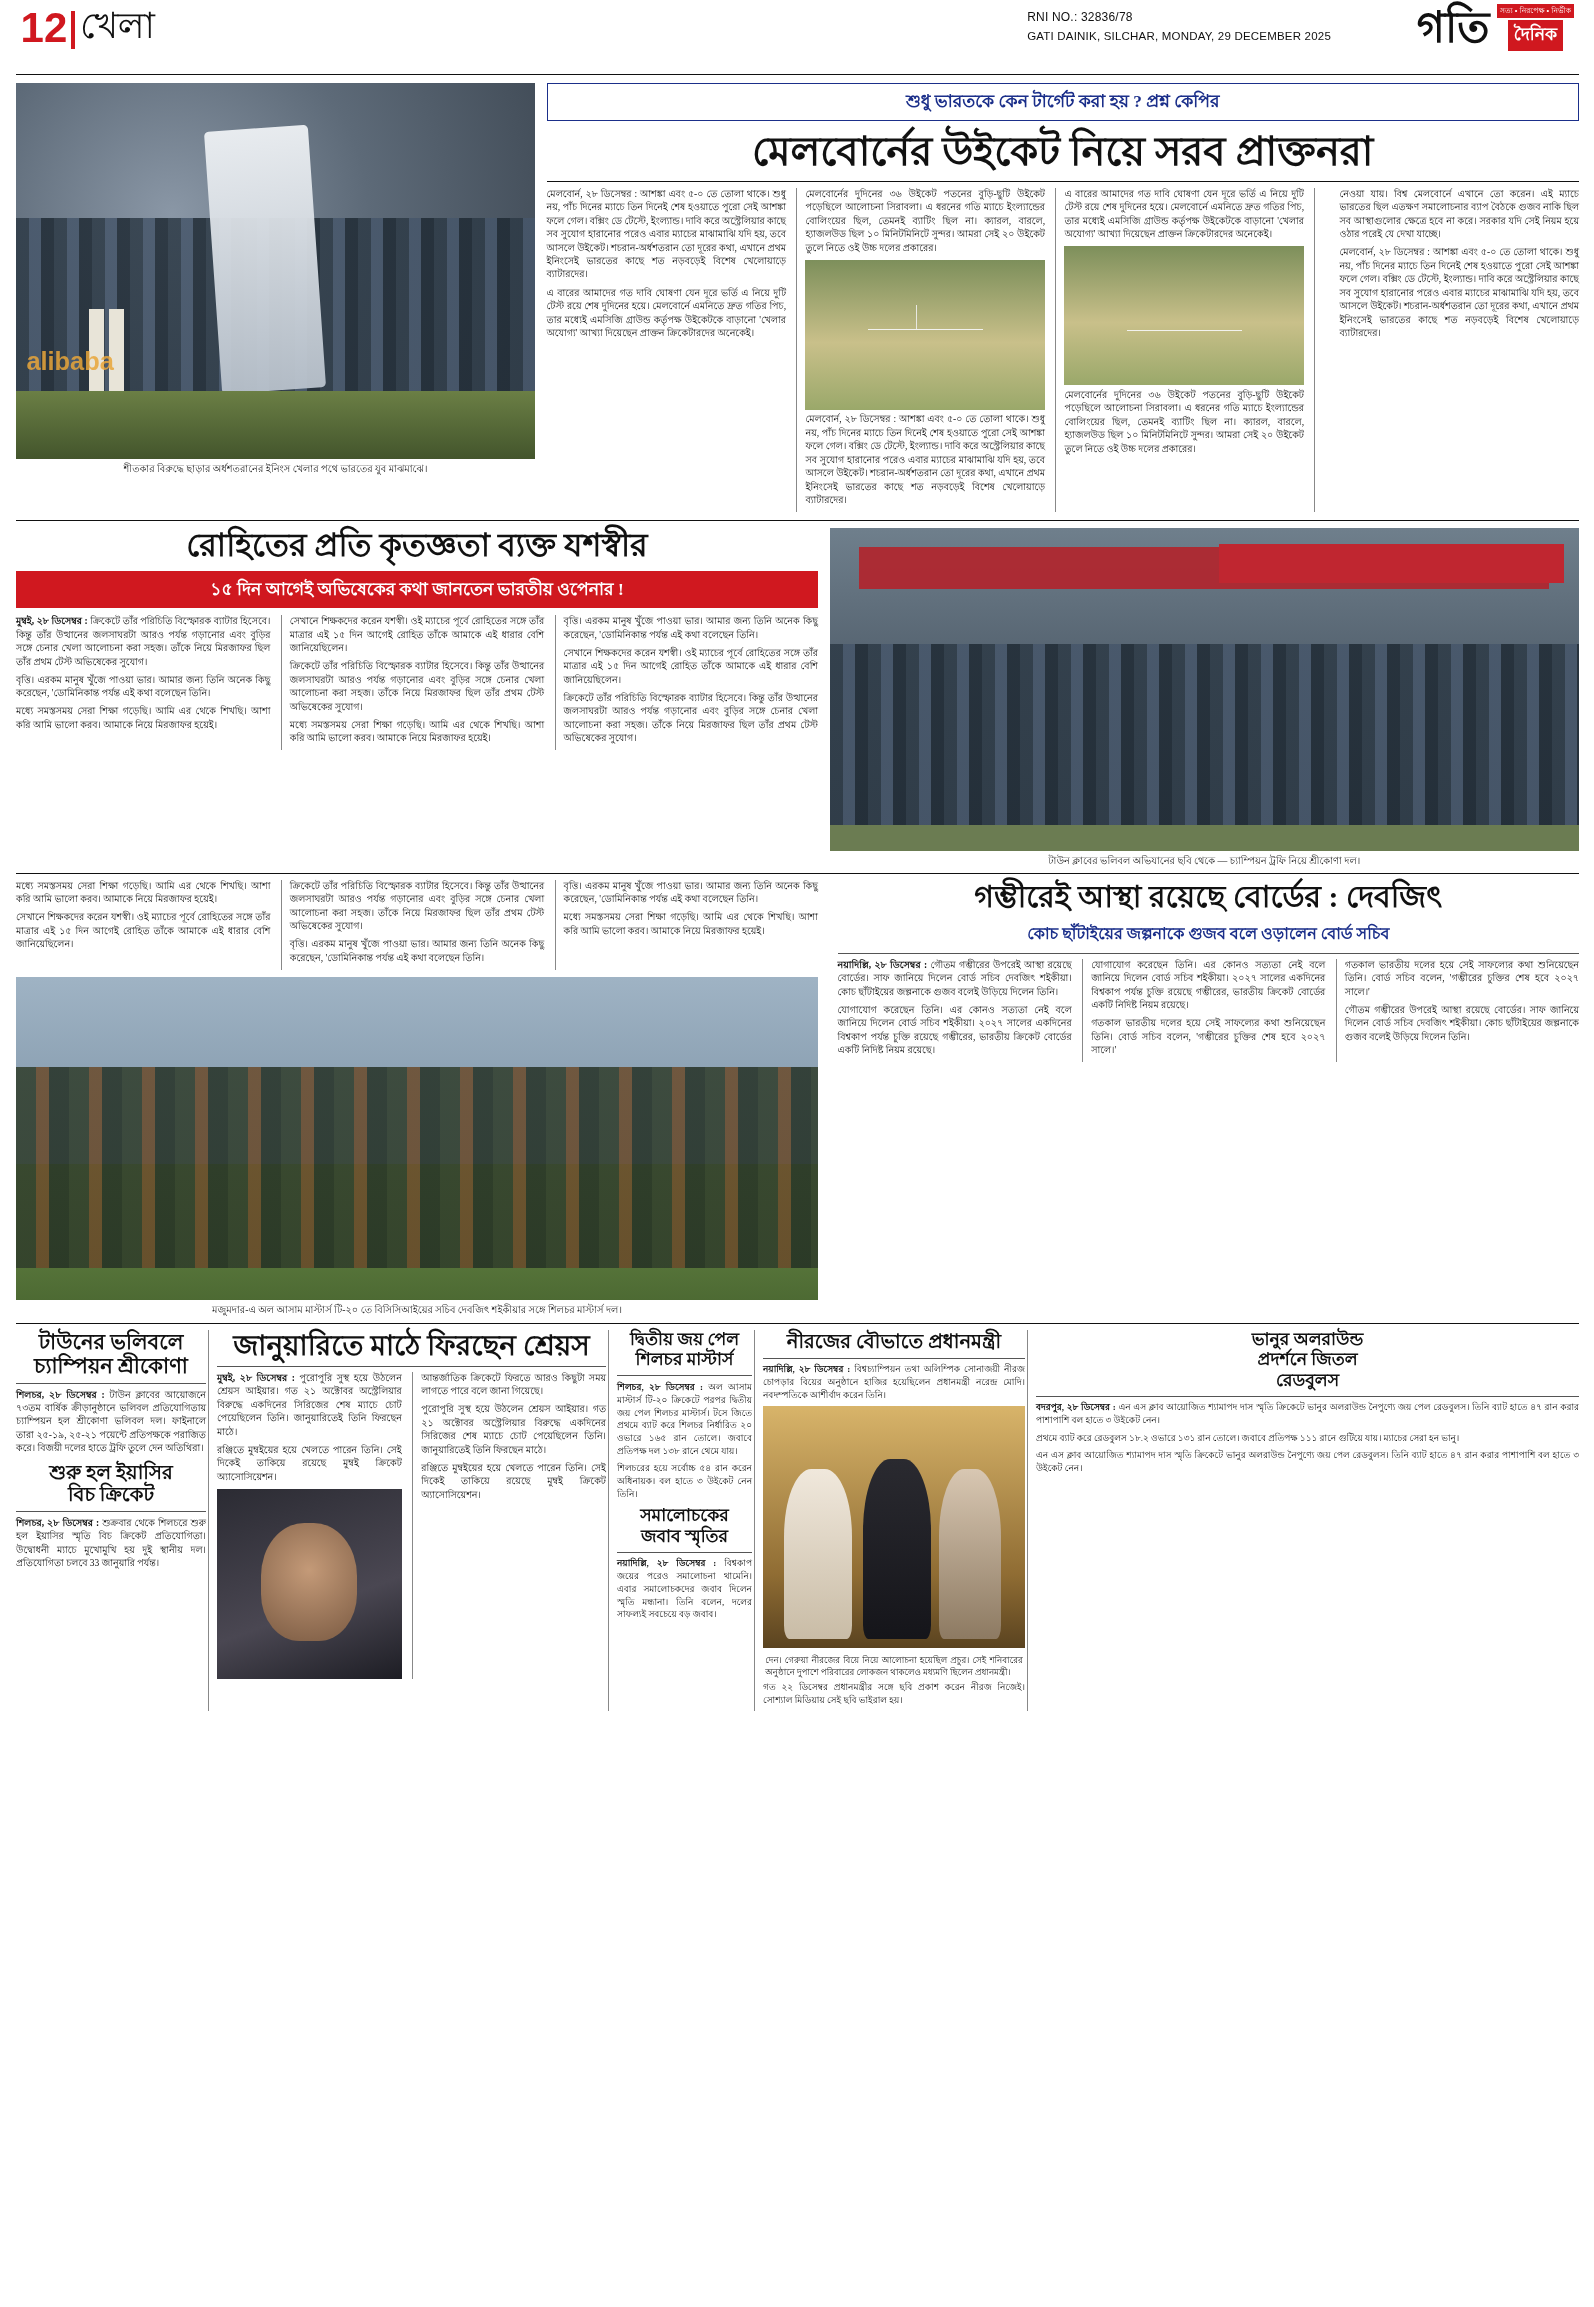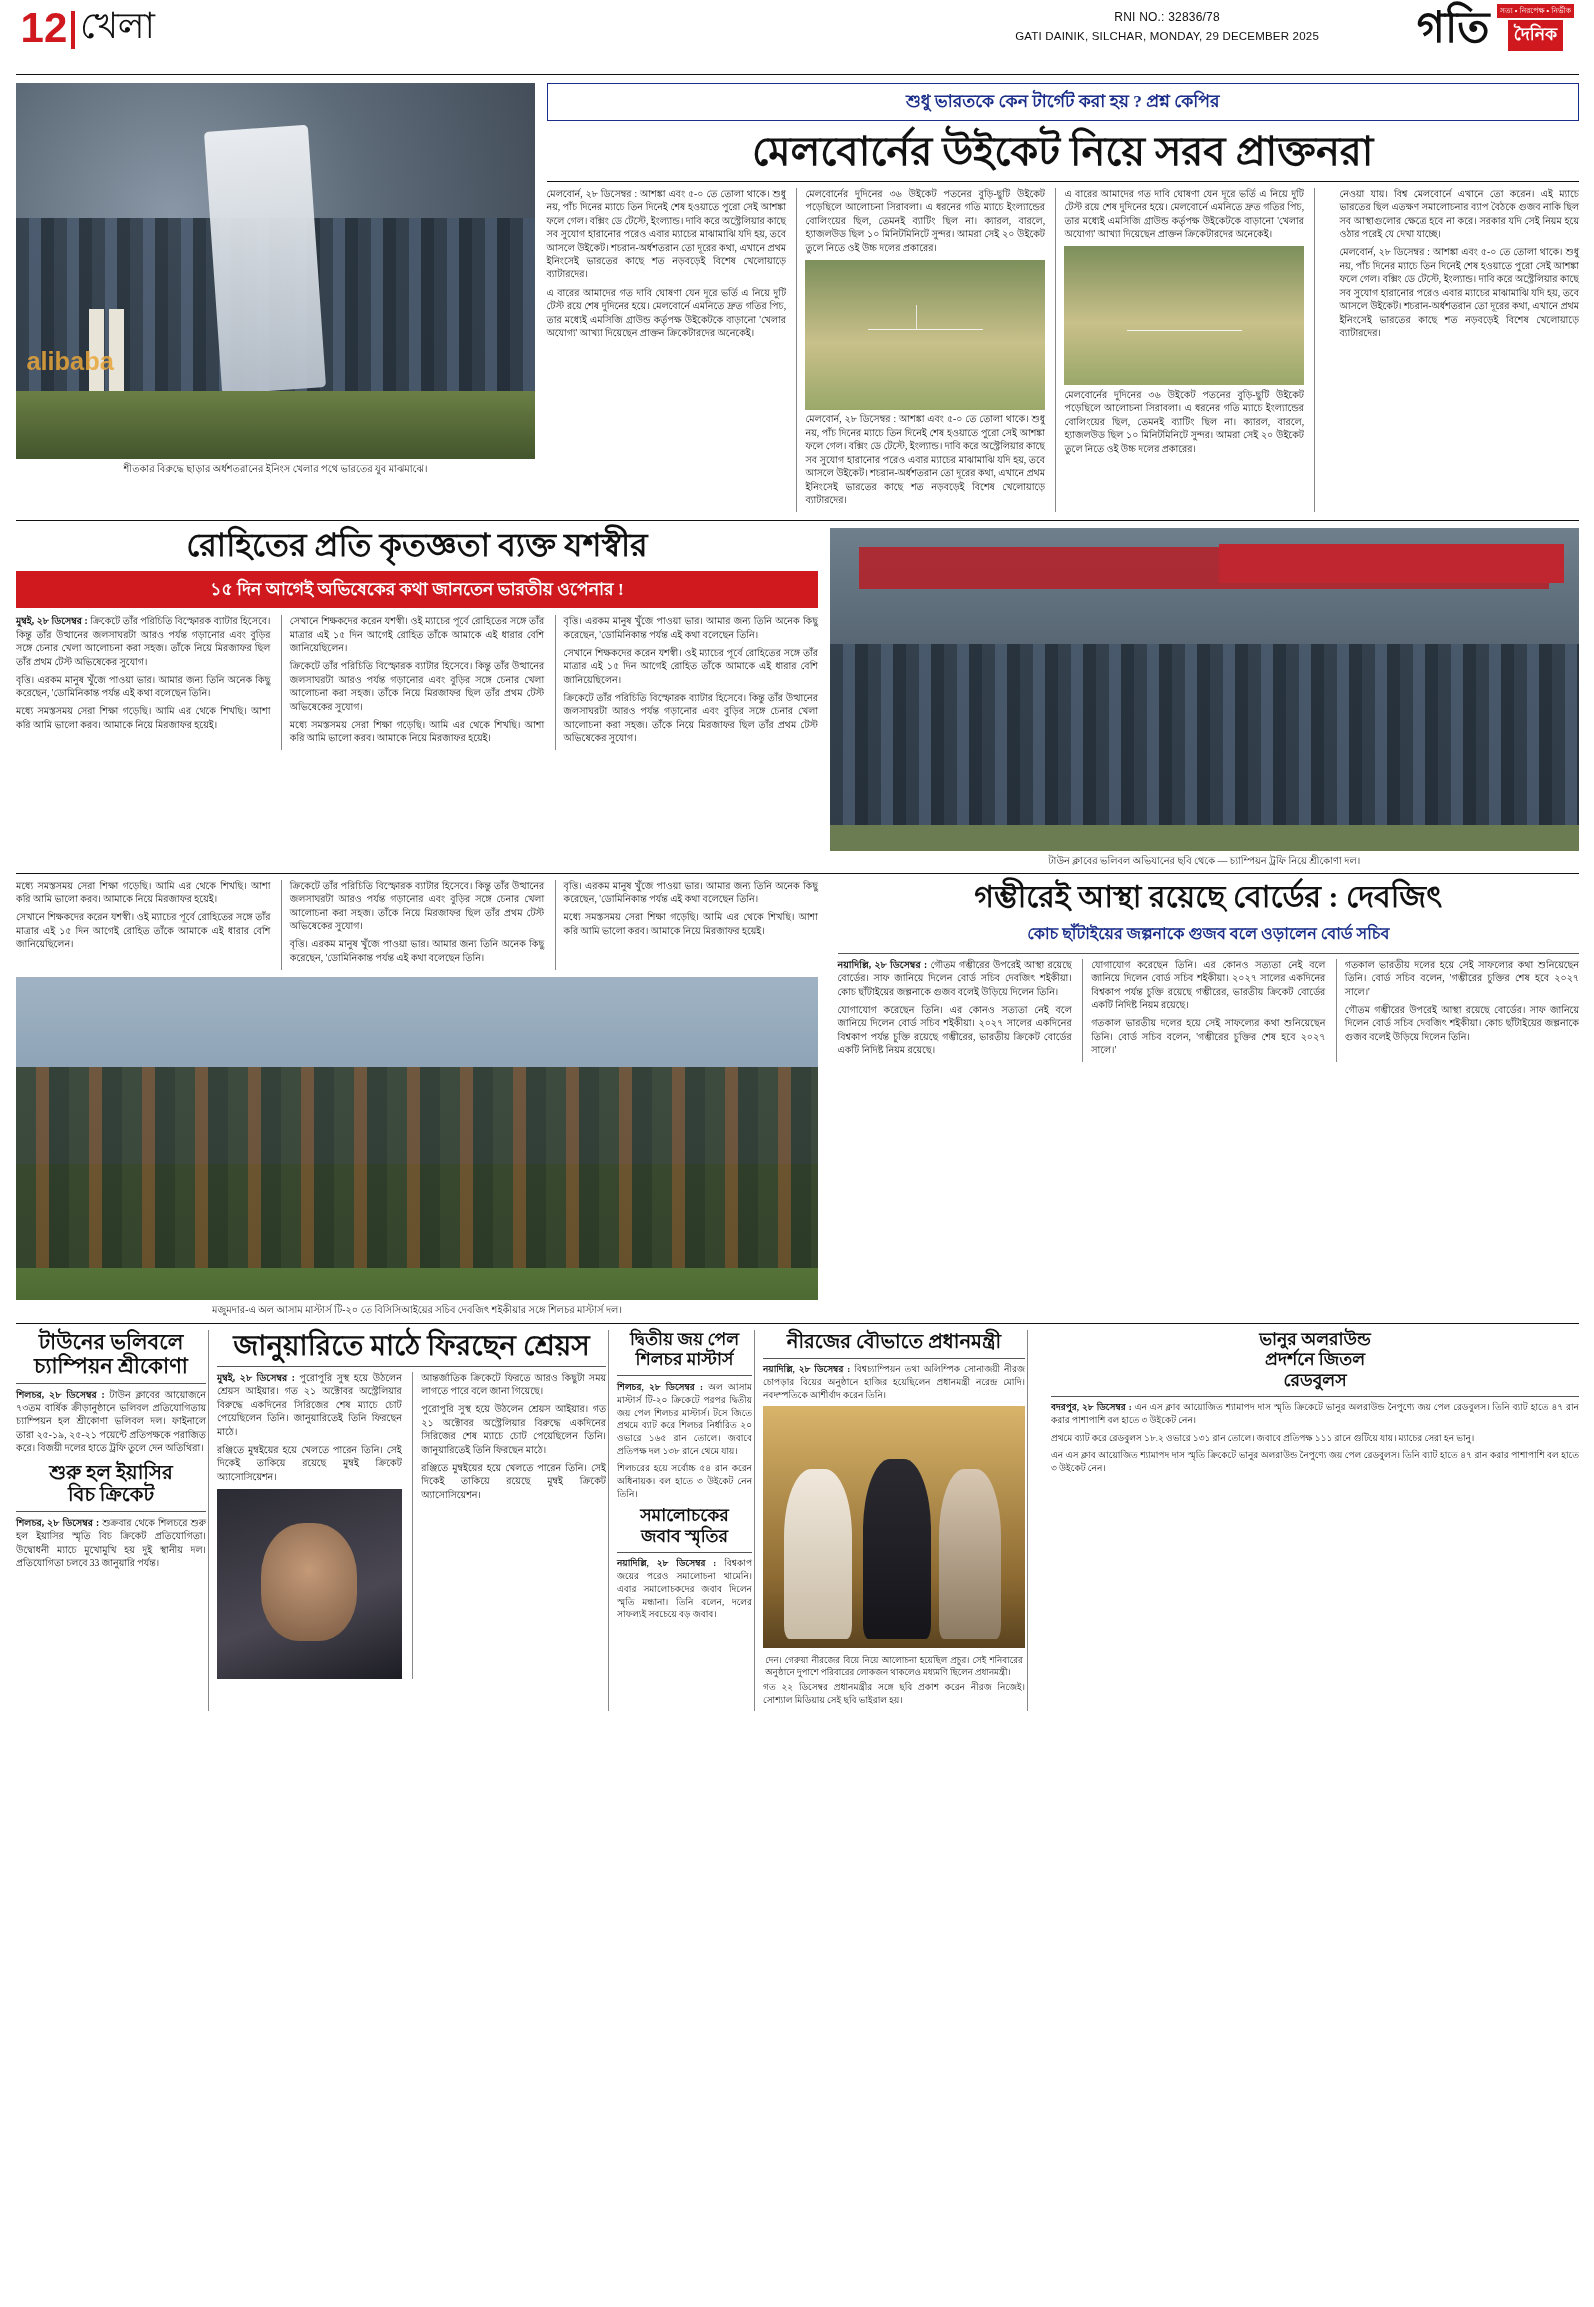--- a/index.html
+++ b/index.html
@@ -13,21 +13,21 @@
     overflow:hidden;
   }
   .page { position:relative; width:1595px; height:2307px; padding:0 16px; }
 
   
   .masthead { position:relative; height:75px; border-bottom:1.7px solid #111; }
   .pagenum-wrap { position:absolute; left:4.6px; top:9.2px; display:flex; align-items:flex-start; }
   .pagenum { font-family:"Liberation Sans", sans-serif; font-weight:bold; font-size:42px; color:#d0181f; line-height:0.9; }
   .pagenum-bar { width:4.6px; height:38px; background:#d0181f; margin:2.3px 4.6px 0 3.5px; }
   .khela { font-size:36px; font-weight:normal; line-height:0.95; letter-spacing:-0.6px; }
-  .rni { position:absolute; right:260px; top:10.4px; text-align:center; font-family:"Liberation Sans", sans-serif; font-size:12px; letter-spacing:0.2px; }
+  .rni { position:absolute; right:248px; top:10.4px; text-align:left; font-family:"Liberation Sans", sans-serif; font-size:12px; letter-spacing:0.2px; }
   .rni .line2 { margin-top:5.8px; font-size:11.5px; }
   .logo-wrap { position:absolute; right:4.6px; top:3.5px; display:flex; align-items:center; }
   .gati { font-size:43px; font-weight:bold; line-height:1; margin-right:7px;margin-left:36px; }
   .logo-right { display:flex; flex-direction:column; align-items:center; }
   .logo-tag { font-size:7.5px; background:#d0181f; color:#fff; padding:1.2px 3.5px; margin-bottom:2.3px; font-family:"Liberation Sans", sans-serif; }
   .logo-dainik { font-size:17.3px; font-weight:bold; background:#d0181f; color:#fff; padding:1.2px 5.8px; }
 
   
   .rule { border-top:1.2px solid #111; }
   .rule-thin { border-top:0.6px solid #555; }
@@ -311,21 +311,21 @@
         <div style="position:absolute;left:8%;bottom:4%;width:26%;height:70%;background:linear-gradient(180deg,#f0e8dc,#c9bca6);border-radius:40% 40% 8% 8%;"></div>
         <div style="position:absolute;left:38%;bottom:4%;width:26%;height:74%;background:linear-gradient(180deg,#2a2a30,#15151a);border-radius:40% 40% 8% 8%;"></div>
         <div style="position:absolute;left:67%;bottom:4%;width:24%;height:70%;background:linear-gradient(180deg,#d8c7b2,#8d7a62);border-radius:40% 40% 8% 8%;"></div>
       </div>
       <div class="caption" style="font-size:8.7px;text-align:justify;">দেন। গেরুয়া নীরজের বিয়ে নিয়ে আলোচনা হয়েছিল প্রচুর। সেই শনিবারের অনুষ্ঠানে দুপাশে পরিবারের লোকজন থাকলেও মধ্যমণি ছিলেন প্রধানমন্ত্রী।</div>
       <div class="body-col" style="font-size:9px;margin-top:3.5px;">
         <p>গত ২২ ডিসেম্বর প্রধানমন্ত্রীর সঙ্গে ছবি প্রকাশ করেন নীরজ নিজেই। সোশ্যাল মিডিয়ায় সেই ছবি ভাইরাল হয়।</p>
       </div>
     </div>
 
-    <div class="vrule" style="flex:1;padding-left:23px;">
+    <div class="vrule" style="flex:1;padding-left:8px;">
       <div class="headline" style="font-size:17.3px;line-height:1.18;">
         <div>ভানুর অলরাউন্ড</div>
         <div>প্রদর্শনে জিতল</div>
         <div>রেডবুলস</div>
       </div>
       <div class="rule-thin" style="margin:4.6px 0;"></div>
       <div class="body-col" style="font-size:9px;">
         <p><span class="dateline">বদরপুর, ২৮ ডিসেম্বর :</span>
            <span>এন এস ক্লাব আয়োজিত শ্যামাপদ দাস স্মৃতি ক্রিকেটে ভানুর অলরাউন্ড নৈপুণ্যে জয় পেল রেডবুলস। তিনি ব্যাট হাতে ৪৭ রান করার পাশাপাশি বল হাতে ৩ উইকেট নেন।</span></p>
         <p>প্রথমে ব্যাট করে রেডবুলস ১৮.২ ওভারে ১৩১ রান তোলে। জবাবে প্রতিপক্ষ ১১১ রানে গুটিয়ে যায়। ম্যাচের সেরা হন ভানু।</p>

